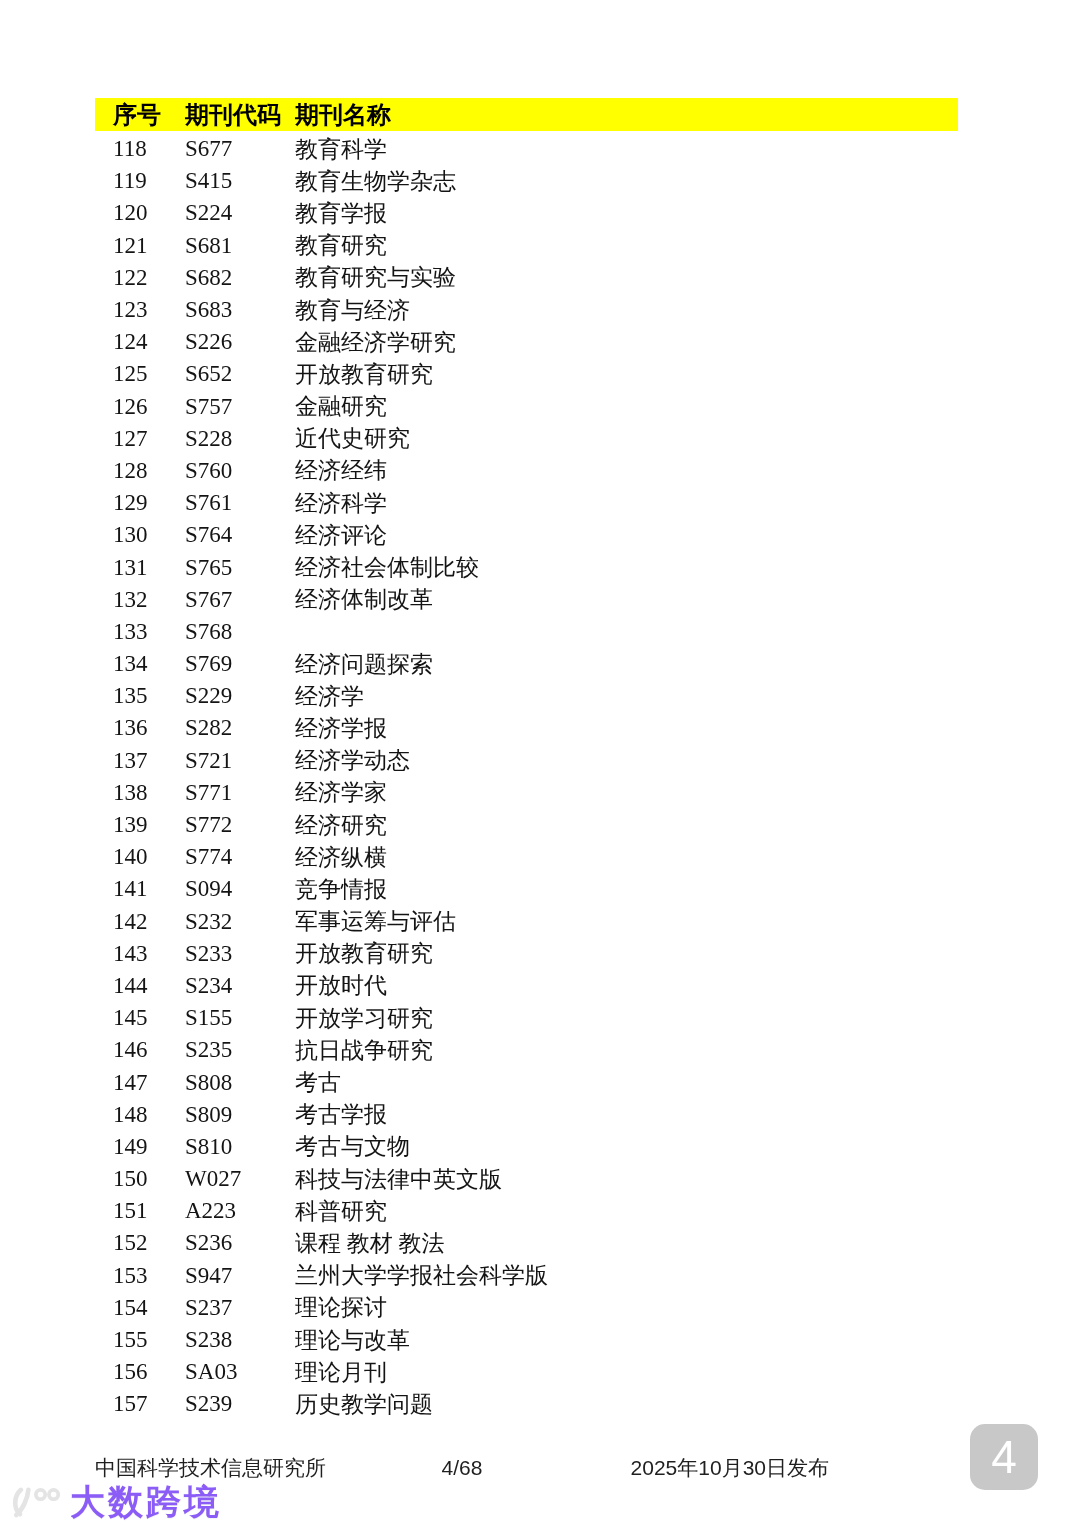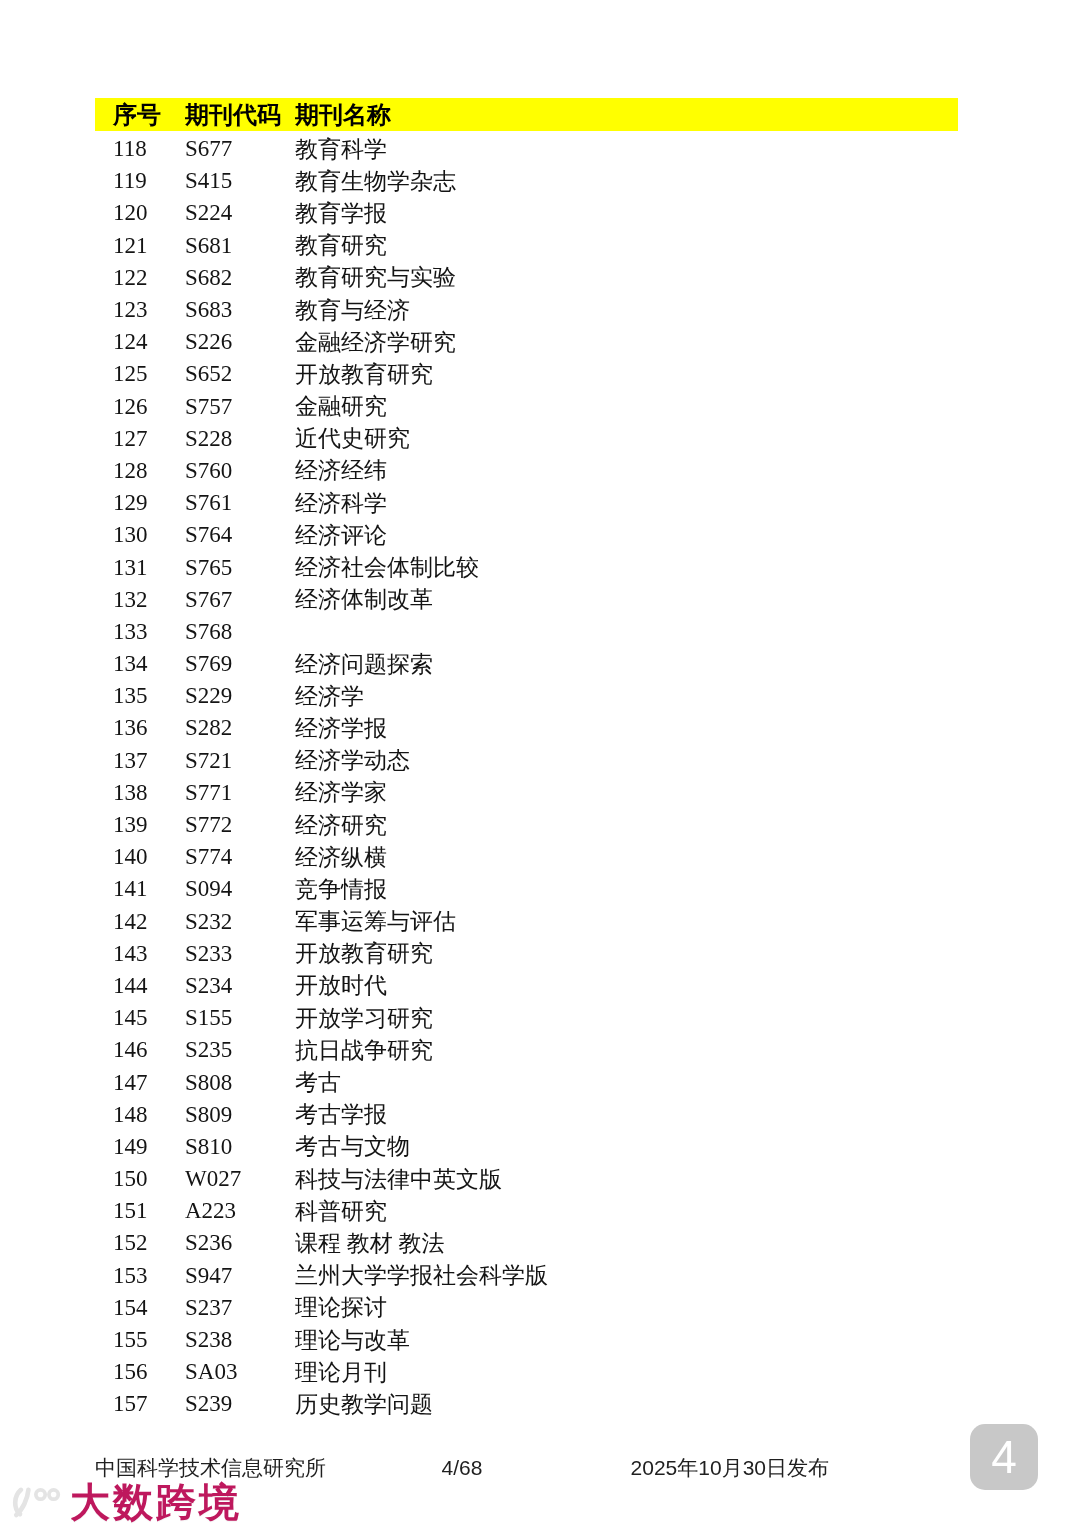--- a/index.html
+++ b/index.html
@@ -54,23 +54,23 @@
     background:#c8c8c8;border-radius:15px;
     display:flex;align-items:center;justify-content:center;
     font-family:"Liberation Sans","DejaVu Sans",sans-serif;
     font-size:46px;color:#ffffff;
   }
 
   
   .watermark{
     position:absolute;left:6px;top:1482px;height:40px;
     display:flex;align-items:center;gap:8px;
-    color:#be185d;
+    color:#8b5cf6;
     font-family:"Liberation Sans","DejaVu Sans",sans-serif;
-    font-weight:bold;font-size:40px;letter-spacing:3px;
+    font-weight:bold;font-size:35px;letter-spacing:3px;
     text-shadow:0 1px 1px rgba(0,0,0,0.05);
     user-select:none;
   }
   .watermark svg{display:block;}
 </style>
 </head>
 <body>
 
 <div class="page">
 

